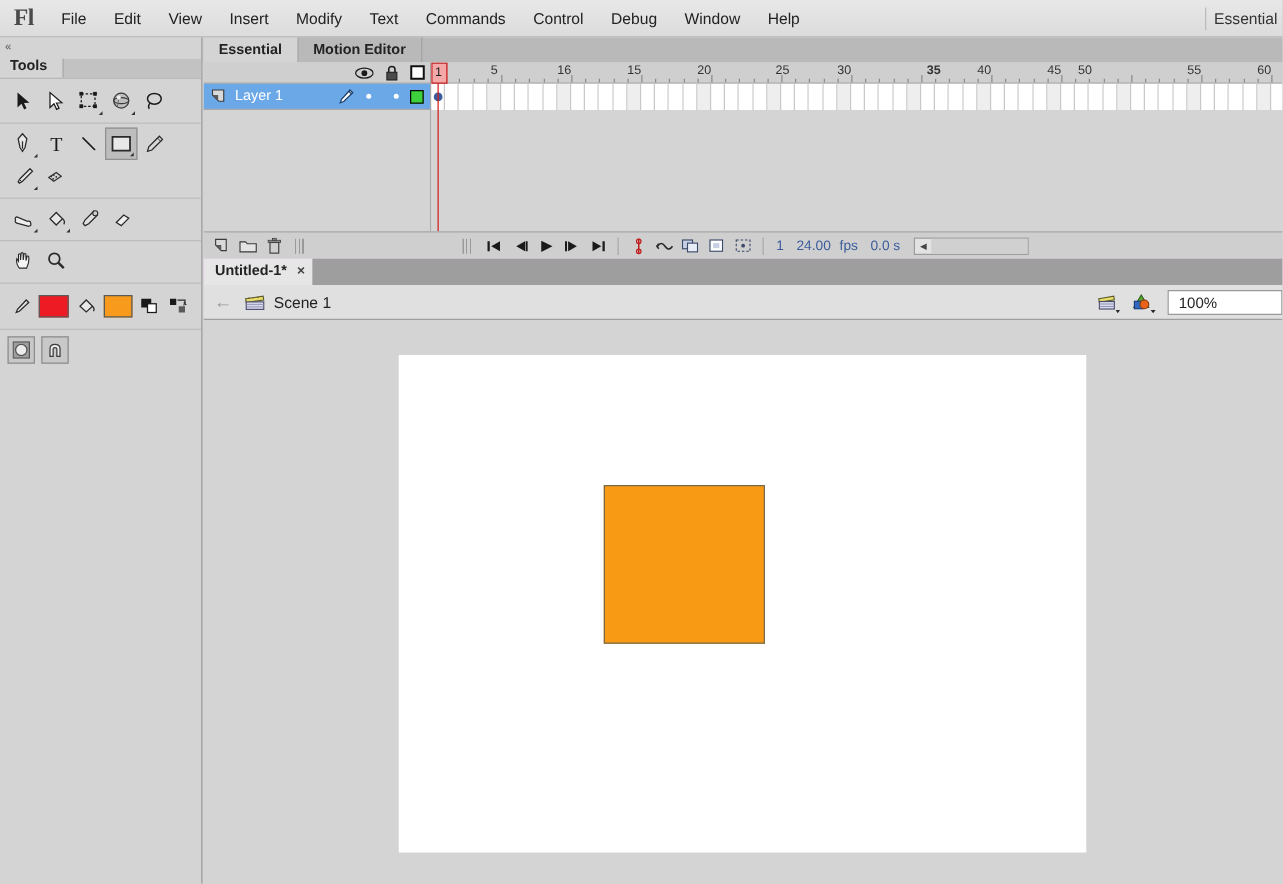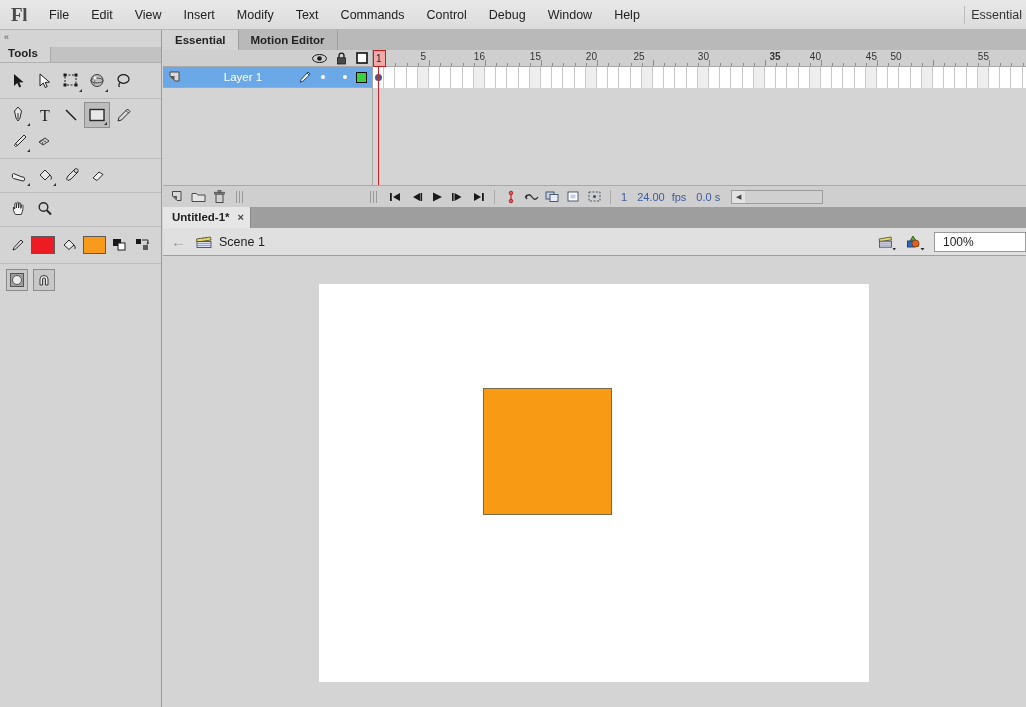--- a/index.html
+++ b/index.html
@@ -78,21 +78,21 @@
   }
   .tl-tabrow { height: 20px; display: flex; align-items: flex-end; background: #b9b9b9; }
   .tl-tab {
     height: 20px; line-height: 20px; padding: 0 12px; font-size: 11.5px; font-weight: bold;
     color: #222; background: #b9b9b9; border-right: 1px solid #9e9e9e;
   }
   .tl-tab.active { background: #d4d4d4; }
   .tl-tab-filler { flex: 1; height: 17px; background: #b9b9b9; }
 
   .tl-main { display: flex; height: 135px; }
-  .tl-layers { width: 210px; background: #d4d4d4; border-right: 1px solid #a8a8a8; text-align: center; }
+  .tl-layers { width: 182px; background: #d4d4d4; border-right: 1px solid #a8a8a8; }
   .tl-layers-head {
     height: 17px; display: flex; align-items: center; justify-content: flex-end;
     background: #cfcfcf; border-bottom: 1px solid #a8a8a8; padding-right: 4px; gap: 9px;
   }
   .layer-row {
     height: 21px; display: flex; align-items: center; background: #6ba8e8;
     border-bottom: 1px solid #a8a8a8; padding-left: 6px; gap: 0;
   }
   .layer-name { color: #fff; font-size: 11.5px; margin-left: 7px; flex: 1; }
   .layer-dot { width: 4px; height: 4px; border-radius: 50%; background: #fff; margin: 0 9px; }
@@ -458,21 +458,21 @@
             <div class="tick" style="left: 190.4px; height: 3px;"></div>
             <div class="tick" style="left: 201.6px; height: 3px;"></div>
             <div class="tick" style="left: 212.8px; height: 3px;"></div>
             <div class="tick" style="left: 224px; height: 6px;"></div>
             <div class="tick-label" style="left: 218.4px;">20</div>
             <div class="tick" style="left: 235.2px; height: 3px;"></div>
             <div class="tick" style="left: 246.4px; height: 3px;"></div>
             <div class="tick" style="left: 257.6px; height: 3px;"></div>
             <div class="tick" style="left: 268.8px; height: 3px;"></div>
             <div class="tick" style="left: 280px; height: 6px;"></div>
-            <div class="tick-label" style="left: 266px;">25</div>
+            <div class="tick-label" style="left: 281px;">25</div>
             <div class="tick" style="left: 291.2px; height: 3px;"></div>
             <div class="tick" style="left: 302.4px; height: 3px;"></div>
             <div class="tick" style="left: 313.6px; height: 3px;"></div>
             <div class="tick" style="left: 324.8px; height: 3px;"></div>
             <div class="tick" style="left: 336px; height: 6px;"></div>
             <div class="tick-label" style="left: 330.4px;">30</div>
             <div class="tick" style="left: 347.2px; height: 3px;"></div>
             <div class="tick" style="left: 358.4px; height: 3px;"></div>
             <div class="tick" style="left: 369.6px; height: 3px;"></div>
             <div class="tick" style="left: 380.8px; height: 3px;"></div>

